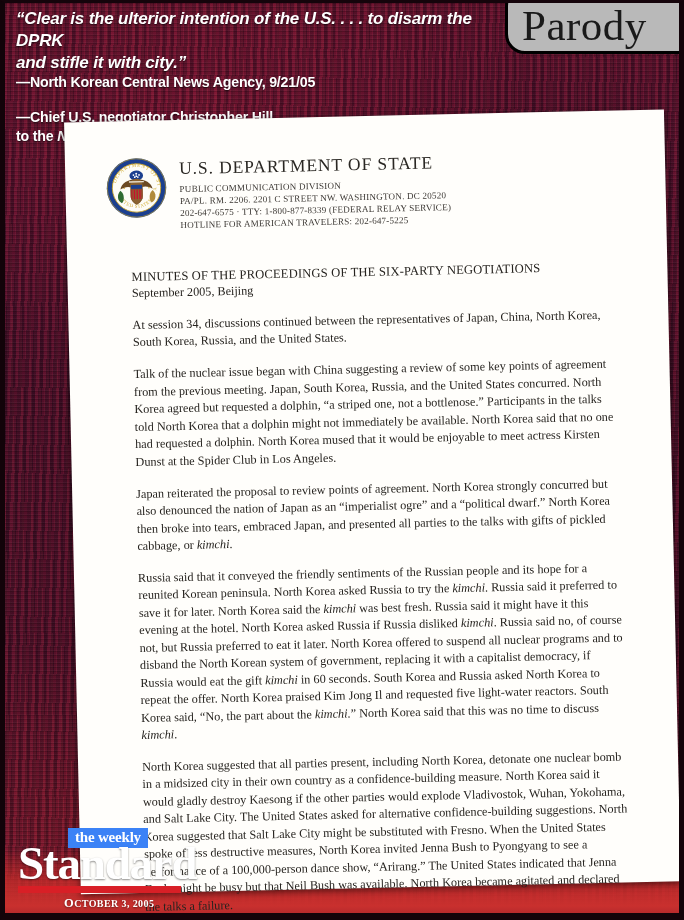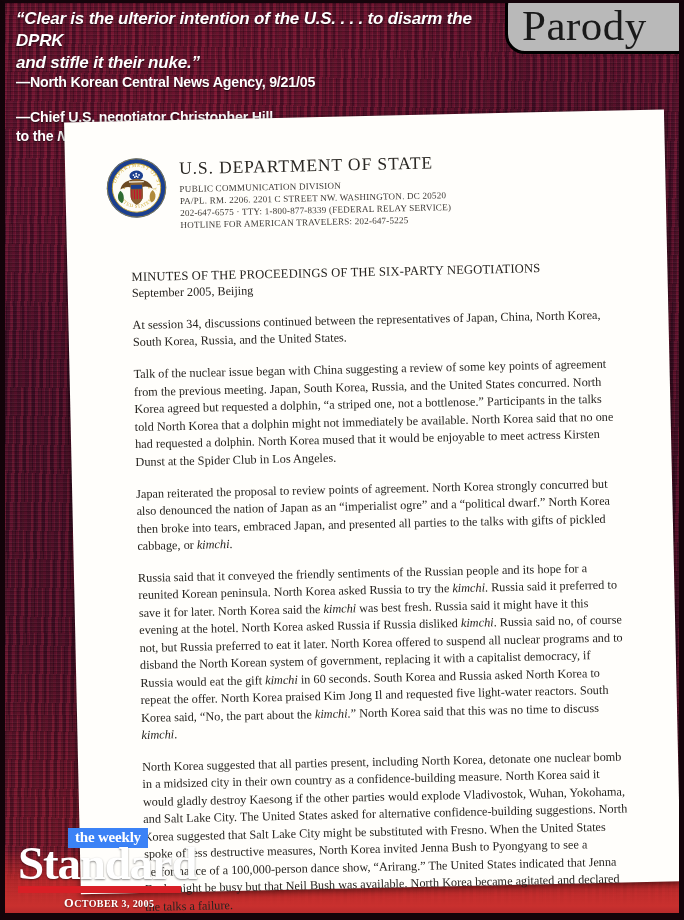--- a/index.html
+++ b/index.html
@@ -268,21 +268,21 @@
   <div class="bg-streaks"></div>
   <div class="bg-bottom-glow"></div>
 
   <div class="parody-tab">
     <span>Parody</span>
   </div>
 
   <div class="quotes">
     <div>
       <div class="quote-line">“Clear is the ulterior intention of the U.S. . . . to disarm the DPRK</div>
-      <div class="quote-line">and stifle it their nuke.”</div>
+      <div class="quote-line">and stifle it with city.”</div>
       <div class="attrib">—North Korean Central News Agency, 9/21/05</div>
     </div>
     <div class="quote-gap"></div>
     <div>
       <div class="attrib">—Chief U.S. negotiator Christopher Hill</div>
       <div class="attrib">to the <i>New York Times</i>, 9/21/05</div>
     </div>
   </div>
 
   <div class="doc-wrap">

